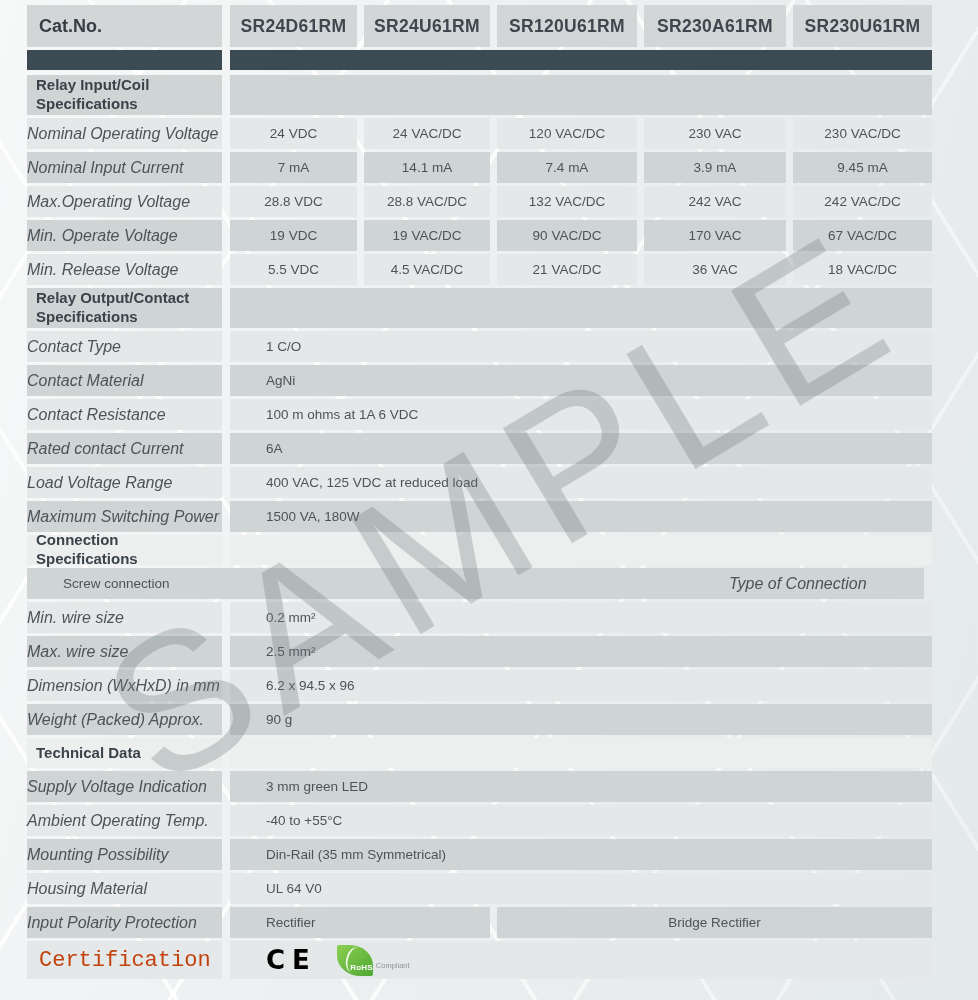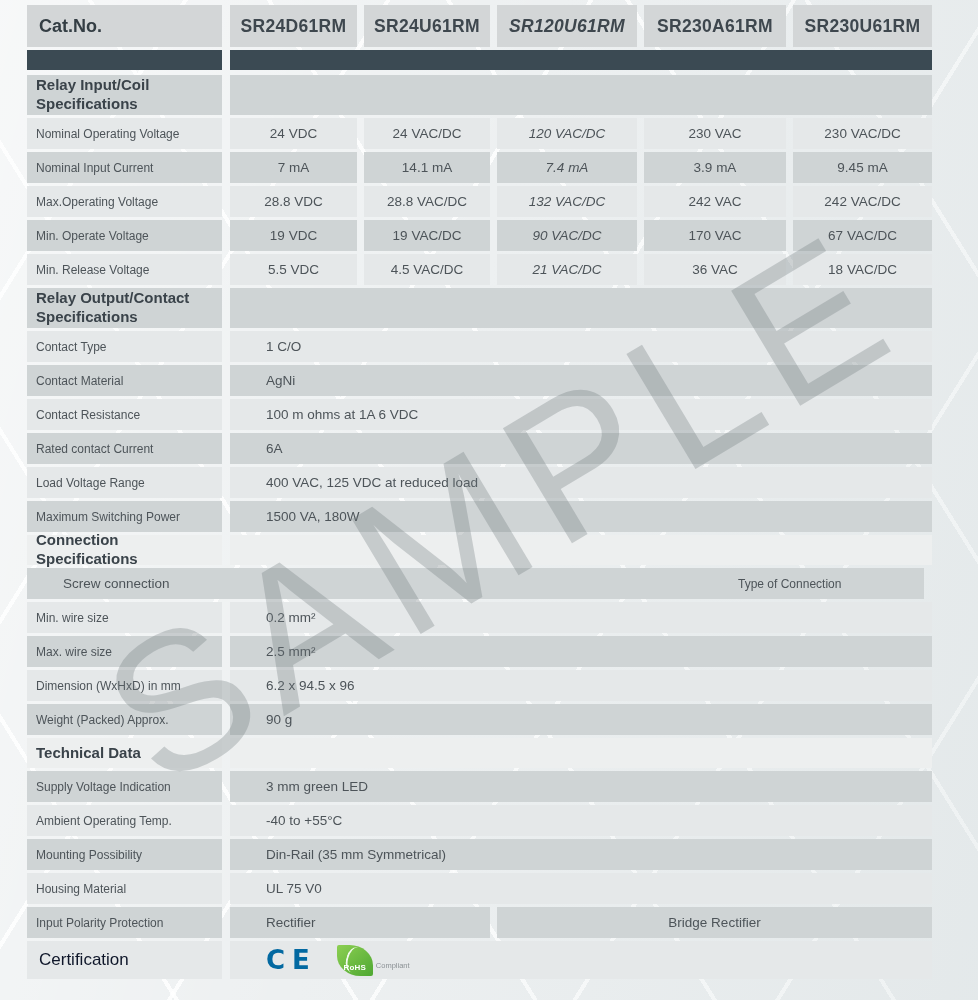--- a/index.html
+++ b/index.html
@@ -15,53 +15,53 @@
       repeating-linear-gradient(58deg, rgba(255,255,255,0) 0px, rgba(255,255,255,0) 148px, rgba(255,255,255,0.85) 148px, rgba(255,255,255,0.85) 152px),
       repeating-linear-gradient(-58deg, rgba(255,255,255,0) 0px, rgba(255,255,255,0) 168px, rgba(255,255,255,0.85) 168px, rgba(255,255,255,0.85) 172px);
   }
   .tbl{position:absolute;left:27px;top:5px;width:905px;}
   .row{display:flex;align-items:stretch;margin-bottom:3px;}
   .cell{box-sizing:border-box;flex:0 0 auto;display:flex;align-items:center;}
   
   .w-label{width:195px;margin-right:8px;}
   .w-c1{width:127px;margin-right:7px;}
   .w-c2{width:126px;margin-right:7px;}
-  .w-c3{width:140px;margin-right:7px;font-style:italic;}
+  .w-c3{width:140px;margin-right:7px;}
   .w-c4{width:142px;margin-right:7px;}
   .w-c5{width:139px;}
   .w-span{width:702px;}
   .w-left{width:260px;margin-right:7px;}
   .w-right{width:435px;}
   
   .h-head{height:42px;}
   .h-bar{height:20px;margin-bottom:5px;}
   .h-sec2{height:40px;}
   .h-sec1{height:30px;}
   .h-row{height:31px;}
   .h-cert{height:38px;}
   
   .bg-light{background:#e5e8e9;}
   .bg-gray{background:#cfd4d5;}
   .bg-seclight{background:#edefef;}
   .bg-head{background:#d3d6d7;}
   .bg-dark{background:#3b4a53;}
   
-  .lbl{padding-left:9px;font-size:12px;color:#4d5459;}
+  .lbl{font-size:16px;color:#4d5459;font-style:italic;}
   .seclbl{padding-left:9px;font-weight:bold;font-size:15px;color:#3a434a;line-height:1.25;}
   .val{justify-content:center;font-size:13.5px;color:#4d5459;text-align:center;}
   .val-left{justify-content:flex-start;padding-left:36px;font-size:13.5px;color:#4d5459;}
   .colhead{justify-content:center;font-weight:bold;font-size:17.5px;color:#3e474e;letter-spacing:0.3px;}
   .corner{font-weight:bold;font-size:18px;color:#343e44;padding-left:12px;}
-  .cert-lbl{font-size:17px;color:#0f172a;padding-left:12px;}
+  .cert-lbl{font-size:22px;color:#c2410c;padding-left:12px;font-family:Liberation Mono, monospace;}
   
   .certcell{justify-content:flex-start;padding-left:36px;}
-  .ce{font-family:"DejaVu Sans",sans-serif;font-weight:bold;font-size:26px;letter-spacing:7px;color:#0369a1;}
+  .ce{font-family:"DejaVu Sans",sans-serif;font-weight:bold;font-size:26px;letter-spacing:7px;color:#000000;}
   .rohs{display:flex;align-items:center;margin-left:20px;}
   .leaf{position:relative;width:36px;height:31px;background:linear-gradient(140deg,#8ccf52,#4fa832);
-        border-radius:2px 65% 2px 65%;display:flex;align-items:flex-end;justify-content:center;overflow:hidden;}
+        border-radius:2px 65% 2px 65%;display:flex;align-items:flex-end;justify-content:flex-end;overflow:hidden;}
   .leaf-swoosh{position:absolute;left:9px;top:2px;width:16px;height:26px;border-left:2px solid rgba(255,255,255,0.9);
         border-radius:50%;transform:rotate(14deg);}
   .leaf-text{font-size:8px;font-weight:bold;color:#ffffff;padding-bottom:4px;letter-spacing:0.2px;}
   .compliant{font-size:7.5px;color:#8c9296;margin-left:3px;align-self:flex-end;padding-bottom:6px;}
   
   .watermark{
     position:absolute;left:30px;top:395px;width:940px;text-align:center;
     font-size:195px;font-weight:500;letter-spacing:14px;
     color:rgba(110,119,124,0.30);transform:rotate(-31deg);
     pointer-events:none;z-index:10;white-space:nowrap;
@@ -206,21 +206,21 @@
     <div class="row h-row">
       <div class="cell w-label bg-light lbl">Ambient Operating Temp.</div>
       <div class="cell w-span bg-light val-left">-40 to +55°C</div>
     </div>
     <div class="row h-row">
       <div class="cell w-label bg-gray lbl">Mounting Possibility</div>
       <div class="cell w-span bg-gray val-left">Din-Rail (35 mm Symmetrical)</div>
     </div>
     <div class="row h-row">
       <div class="cell w-label bg-light lbl">Housing Material</div>
-      <div class="cell w-span bg-light val-left">UL 75 V0</div>
+      <div class="cell w-span bg-light val-left">UL 64 V0</div>
     </div>
 
     <div class="row h-row">
       <div class="cell w-label bg-gray lbl">Input Polarity Protection</div>
       <div class="cell w-left bg-gray val-left">Rectifier</div>
       <div class="cell w-right bg-gray val">Bridge Rectifier</div>
     </div>
 
     <div class="row h-cert">
       <div class="cell w-label bg-light cert-lbl">Certification</div>

